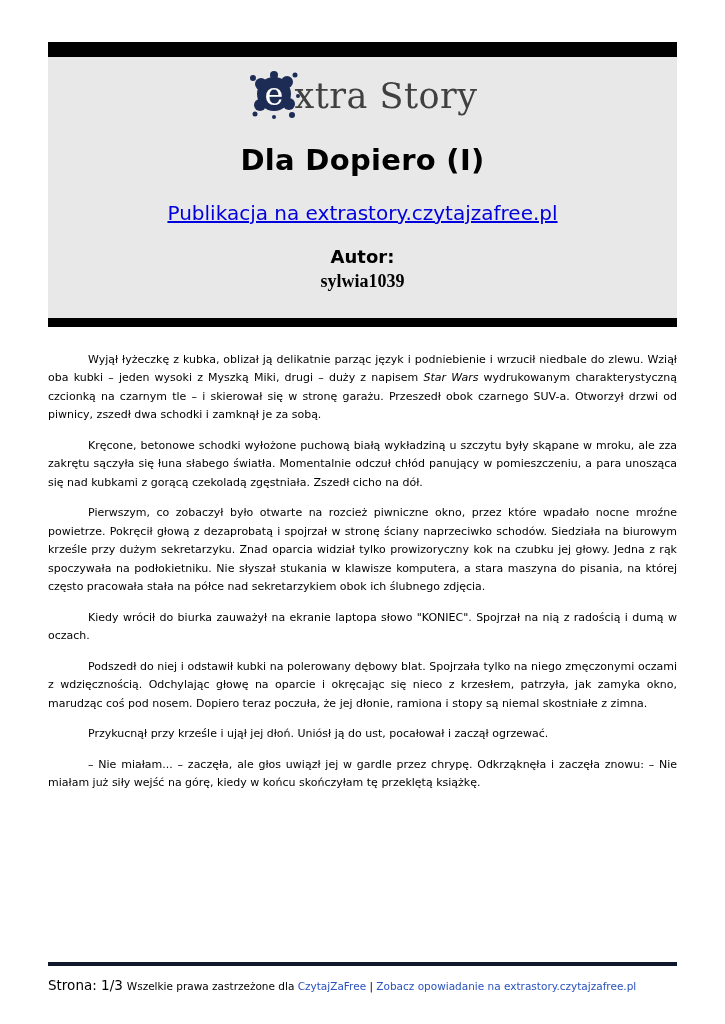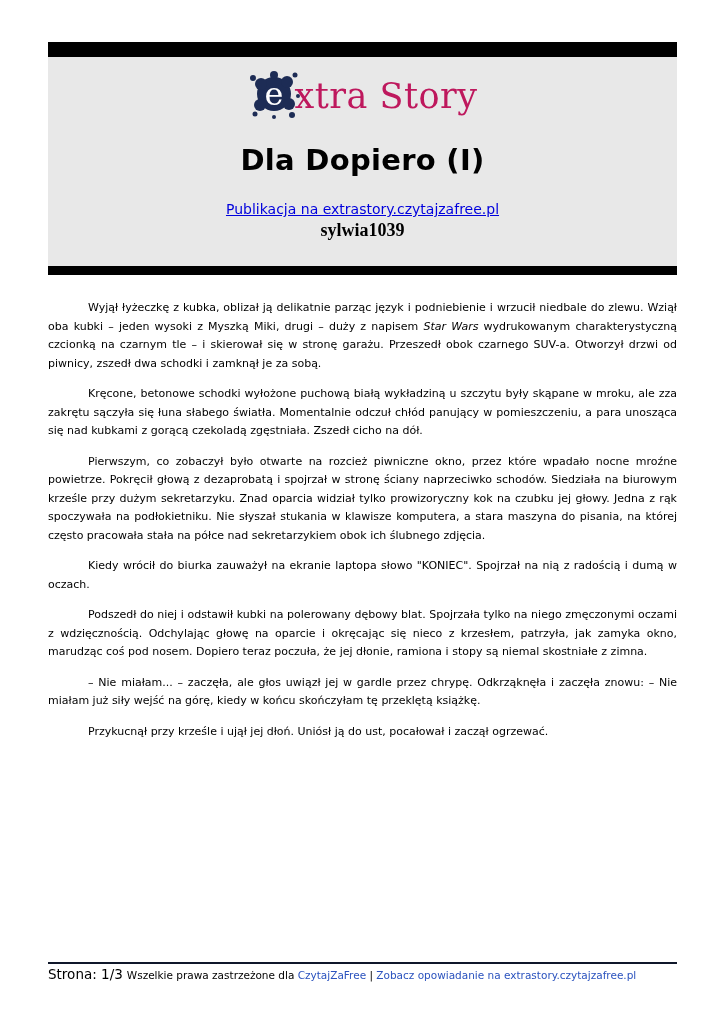--- a/index.html
+++ b/index.html
@@ -30,34 +30,34 @@
   .logo-row {
     display: flex;
     justify-content: center;
     align-items: center;
     margin-top: 2px;
   }
   .logo-text {
     font-family: "DejaVu Serif", "Liberation Serif", serif;
     font-size: 35px;
     letter-spacing: 0.5px;
-    color: #be185d;
+    color: #404040;
     margin-left: -7px;
     line-height: 1;
   }
   .doc-title {
     font-size: 29px;
     font-weight: bold;
     margin: 18px 0 0 0;
     letter-spacing: 0.3px;
   }
   .pub-link {
     display: inline-block;
     margin-top: 24px;
-    font-size: 14px;
+    font-size: 20px;
     color: #0000dd;
     text-decoration: underline;
     cursor: pointer;
   }
   .author-label {
     margin-top: 20px;
     font-size: 18px;
     font-weight: bold;
     line-height: 1.35;
   }
@@ -77,21 +77,22 @@
   .story p.para {
     margin: 0 0 12px 0;
     text-indent: 40px;
   }
   
   .footer {
     position: absolute;
     left: 48px;
     width: 629px;
     top: 962px;
-    border-top: 2px solid #0f172a;
+    border-top: 4px solid #0f172a;
+    padding-top: 9px;
     white-space: nowrap;
   }
   .page-number {
     font-size: 13.5px;
     color: #000000;
   }
   .rights {
     font-size: 10.5px;
     color: #000000;
     margin-left: 4px;
@@ -127,30 +128,31 @@
           <text x="27" y="38" text-anchor="middle" font-family="DejaVu Serif, serif" font-size="32" fill="#ffffff">e</text>
         </svg>
       </span>
       <span class="logo-text">xtra Story</span>
     </div>
 
     <div class="doc-title">Dla Dopiero (I)</div>
 
     <a class="pub-link">Publikacja na extrastory.czytajzafree.pl</a>
 
+    <div class="author-label">Autor:</div>
     <div class="author-name">sylwia1039</div>
   </div>
 
   <div class="story">
       <p class="para"><span>Wyjął łyżeczkę z kubka, oblizał ją delikatnie parząc język i podniebienie i wrzucił niedbale do zlewu. Wziął oba kubki – jeden wysoki z Myszką Miki, drugi – duży z napisem </span><span style="font-style: italic;">Star Wars</span><span> wydrukowanym charakterystyczną czcionką na czarnym tle – i skierował się w stronę garażu. Przeszedł obok czarnego SUV-a. Otworzył drzwi od piwnicy, zszedł dwa schodki i zamknął je za sobą.</span></p>
       <p class="para"><span>Kręcone, betonowe schodki wyłożone puchową białą wykładziną u szczytu były skąpane w mroku, ale zza zakrętu sączyła się łuna słabego światła. Momentalnie odczuł chłód panujący w pomieszczeniu, a para unosząca się nad kubkami z gorącą czekoladą zgęstniała. Zszedł cicho na dół.</span></p>
       <p class="para"><span>Pierwszym, co zobaczył było otwarte na rozcież piwniczne okno, przez które wpadało nocne mroźne powietrze. Pokręcił głową z dezaprobatą i spojrzał w stronę ściany naprzeciwko schodów. Siedziała na biurowym krześle przy dużym sekretarzyku. Znad oparcia widział tylko prowizoryczny kok na czubku jej głowy. Jedna z rąk spoczywała na podłokietniku. Nie słyszał stukania w klawisze komputera, a stara maszyna do pisania, na której często pracowała stała na półce nad sekretarzykiem obok ich ślubnego zdjęcia.</span></p>
       <p class="para"><span>Kiedy wrócił do biurka zauważył na ekranie laptopa słowo "KONIEC". Spojrzał na nią z radością i dumą w oczach.</span></p>
       <p class="para"><span>Podszedł do niej i odstawił kubki na polerowany dębowy blat. Spojrzała tylko na niego zmęczonymi oczami z wdzięcznością. Odchylając głowę na oparcie i okręcając się nieco z krzesłem, patrzyła, jak zamyka okno, marudząc coś pod nosem. Dopiero teraz poczuła, że jej dłonie, ramiona i stopy są niemal skostniałe z zimna.</span></p>
+      <p class="para"><span>Przykucnął przy krześle i ujął jej dłoń. Uniósł ją do ust, pocałował i zaczął ogrzewać.</span></p>
       <p class="para"><span>– Nie miałam... – zaczęła, ale głos uwiązł jej w gardle przez chrypę. Odkrząknęła i zaczęła znowu: – Nie miałam już siły wejść na górę, kiedy w końcu skończyłam tę przeklętą książkę.</span></p>
-      <p class="para"><span>Przykucnął przy krześle i ujął jej dłoń. Uniósł ją do ust, pocałował i zaczął ogrzewać.</span></p>
     </div>
 
 </div>
 
 <div class="footer">
   <span class="page-number">Strona: 1/3</span><span class="rights"><span>Wszelkie prawa zastrzeżone dla </span><span class="flink">CzytajZaFree</span><span> | </span><span class="flink">Zobacz opowiadanie na extrastory.czytajzafree.pl</span></span>
 </div>
 
 </body></html>

